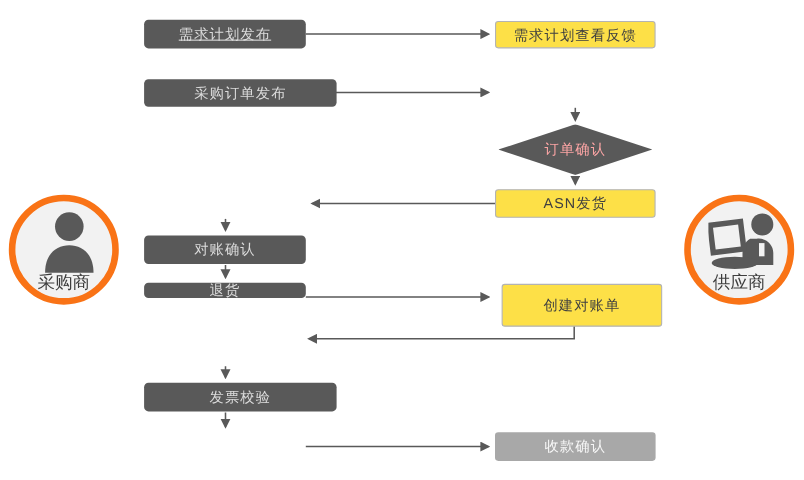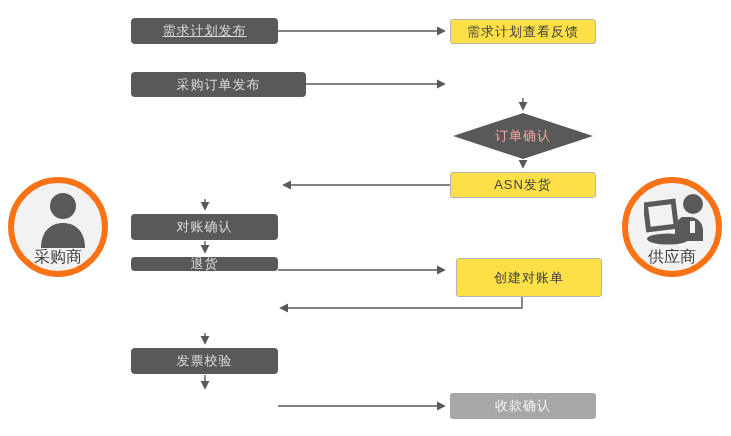--- a/index.html
+++ b/index.html
@@ -87,21 +87,21 @@
 
   <div class="node dark" style="left:131px; top:18px; width:147px; height:26px;text-decoration:underline;">需求计划发布</div>
 
   <div class="node dark" style="left:131px; top:72px; width:175px; height:25px;">采购订单发布</div>
 
 
   <div class="node dark" style="left:131px; top:214px; width:147px; height:26px;">对账确认</div>
 
   <div class="node dark" style="left:131px; top:257px; width:147px; height:14px;">退货</div>
 
-  <div class="node dark" style="left:131px; top:348px; width:147px; height:26px;">发票校验</div>
+  <div class="node dark" style="left:131px; top:348px; width:175px; height:26px;">发票校验</div>
 
 
   <div class="node light" style="left:450px; top:19px; width:146px; height:25px;">需求计划查看反馈</div>
 
 
   <div class="node light" style="left:450px; top:172px; width:146px; height:26px;">ASN发货</div>
 
   <div class="node light" style="left:456px; top:258px; width:146px; height:39px;">创建对账单</div>
 
   <div class="node medium" style="left:450px; top:393px; width:146px; height:26px;">收款确认</div>

